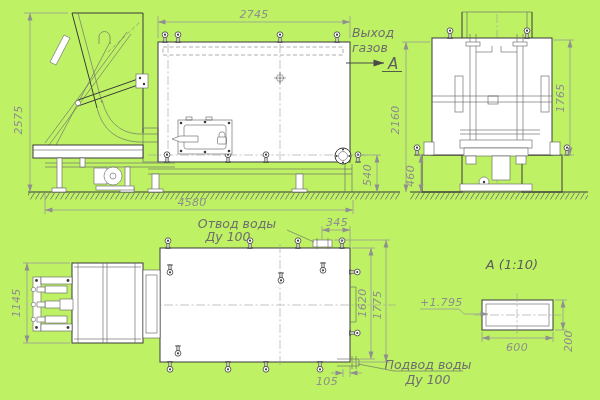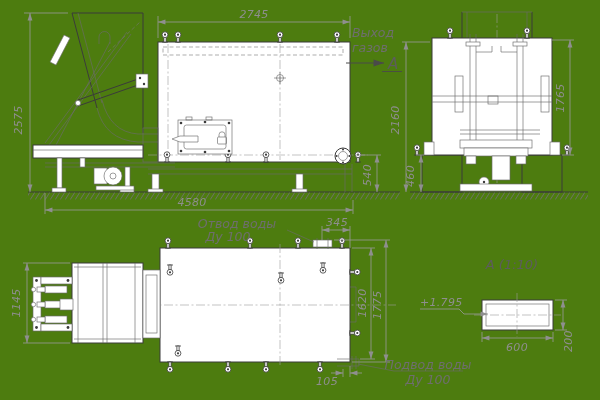--- a/index.html
+++ b/index.html
@@ -1,16 +1,16 @@
 <!DOCTYPE html>
 <html><head>
 <meta charset="utf-8">
 <style>
   html,body{margin:0;padding:0;background:#fff;}
-  #canvas-wrap{width:600px;height:400px;background:#4d7c0f;overflow:hidden;position:relative;
+  #canvas-wrap{width:600px;height:400px;background:#bef264;overflow:hidden;position:relative;
     font-family:"DejaVu Sans",sans-serif;}
   svg{display:block;}
   .ol{stroke:#3b3b3b;stroke-width:1;fill:none;}
   .olf{stroke:#3b3b3b;stroke-width:1;fill:#ffffff;}
   .tl{stroke:#6a6a6a;stroke-width:.65;fill:none;}
   .tlf{stroke:#6a6a6a;stroke-width:.65;fill:#ffffff;}
   .dl{stroke:#9b9b9b;stroke-width:.8;fill:none;}
   .cl{stroke:#9a9a9a;stroke-width:.6;fill:none;stroke-dasharray:9 2.5 2 2.5;}
   .dsh{stroke:#777;stroke-width:.6;fill:none;stroke-dasharray:4 2.5;}
   .dt{font:italic 11px "DejaVu Sans",sans-serif;fill:#8e8e8e;letter-spacing:.3px;}

